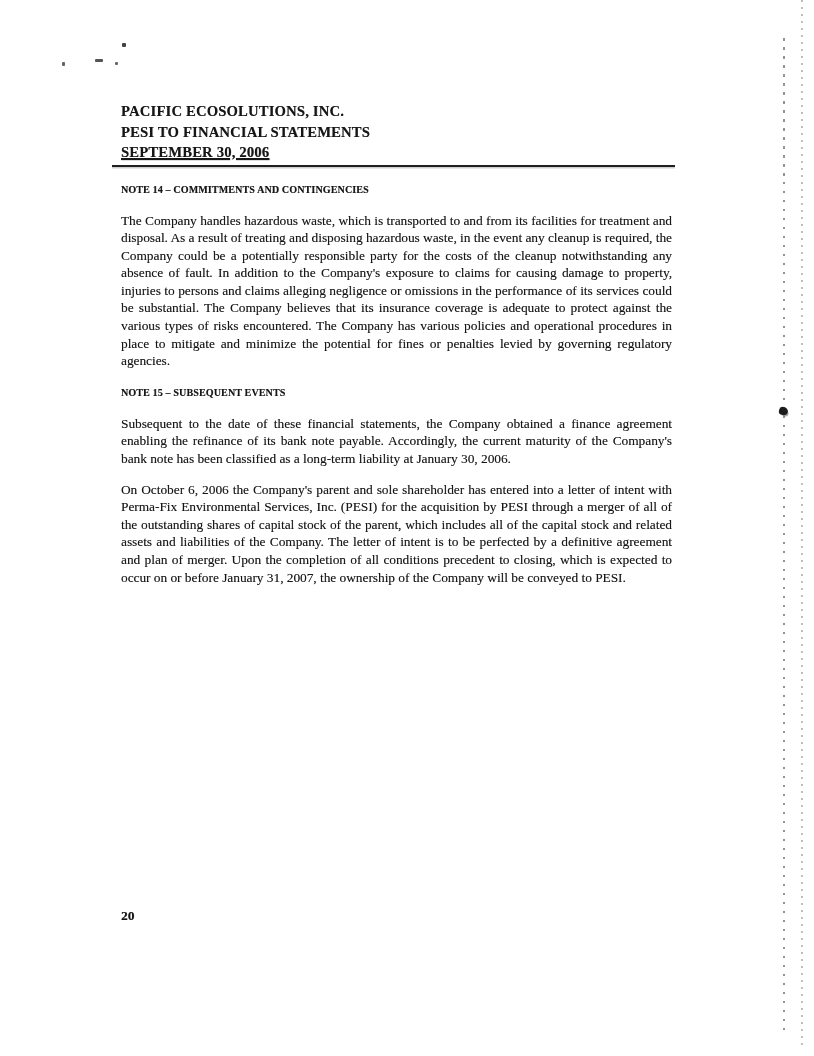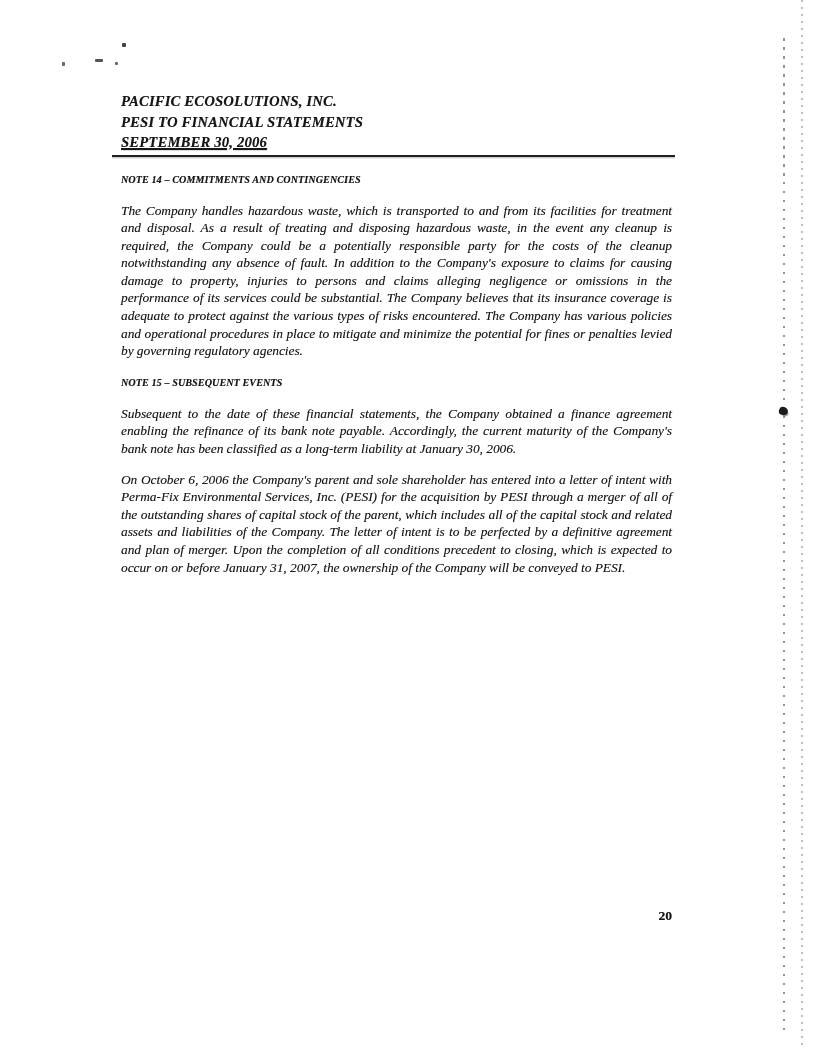--- a/index.html
+++ b/index.html
@@ -13,22 +13,21 @@
     height: 1056px;
     background: #ffffff;
     overflow: hidden;
     font-family: "Liberation Serif", "DejaVu Serif", serif;
     color: #161616;
   }
   .content {
     position: absolute;
     left: 121px;
     width: 551px;
-    top: 0;
-    font-style: italic;
+    top: 10px;
   }
   .doc-header {
     padding-top: 91px;
   }
   .h-line {
     font-size: 14.6px;
     font-weight: bold;
     line-height: 20.5px;
     letter-spacing: 0.2px;
     text-shadow: 0.3px 0.3px 0.4px rgba(0,0,0,0.45);
@@ -61,21 +60,21 @@
     text-shadow: 0.25px 0.25px 0.4px rgba(0,0,0,0.38);
   }
   .section-15 {
     margin-top: 13px;
   }
   .page-number {
     position: absolute;
     top: 908px;
     left: 121px;
     width: 551px;
-    text-align: right;
+    text-align: left;
     font-size: 13.5px;
     font-weight: bold;
     text-shadow: 0.3px 0.3px 0.4px rgba(0,0,0,0.45);
   }
   
   .vline {
     position: absolute;
     width: 1.5px;
     pointer-events: none;
   }

